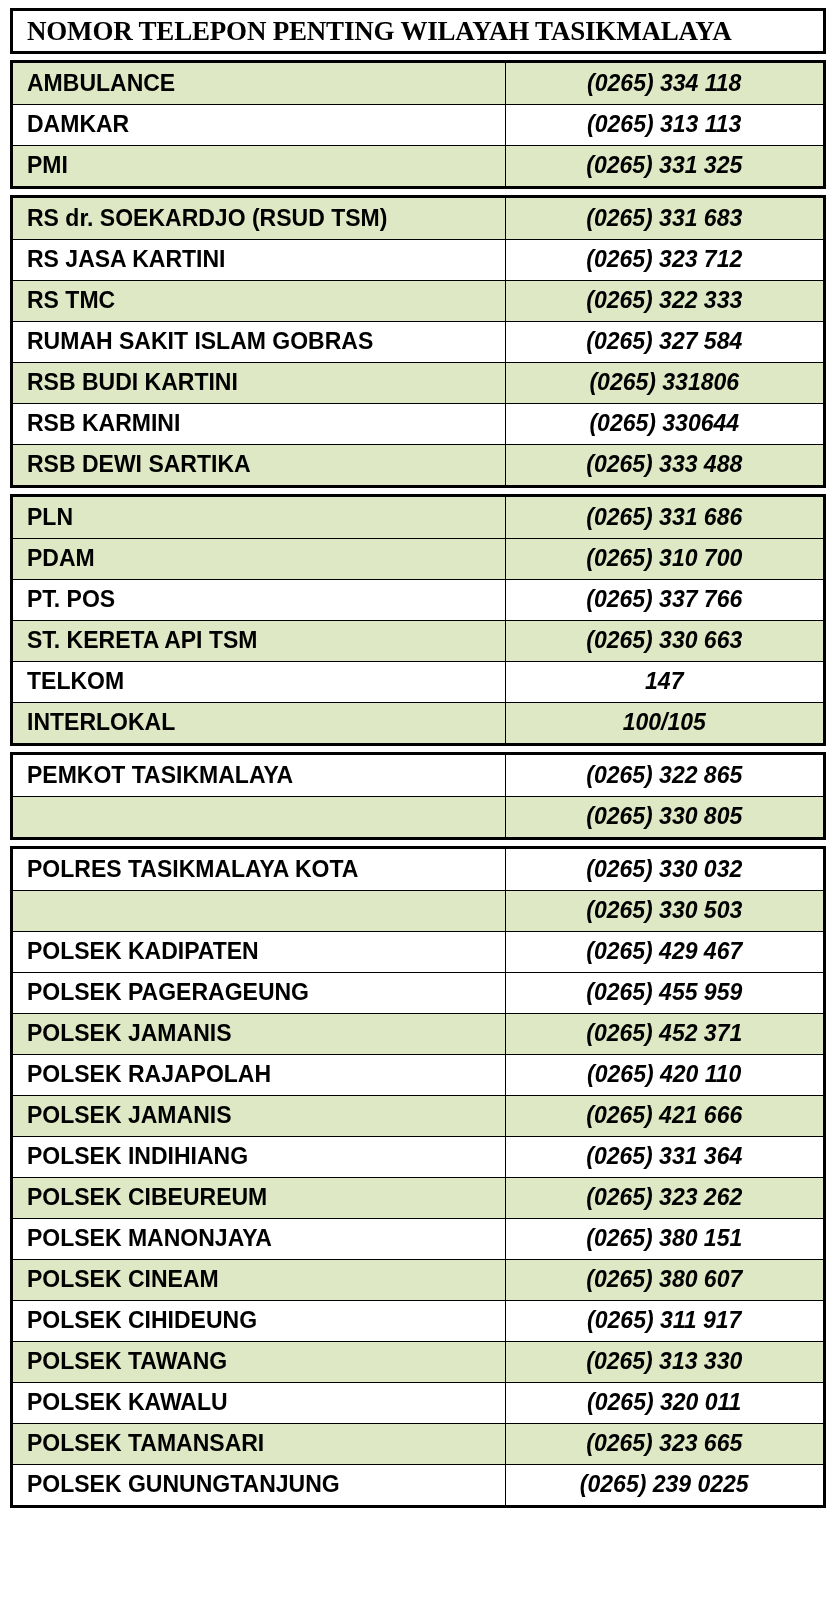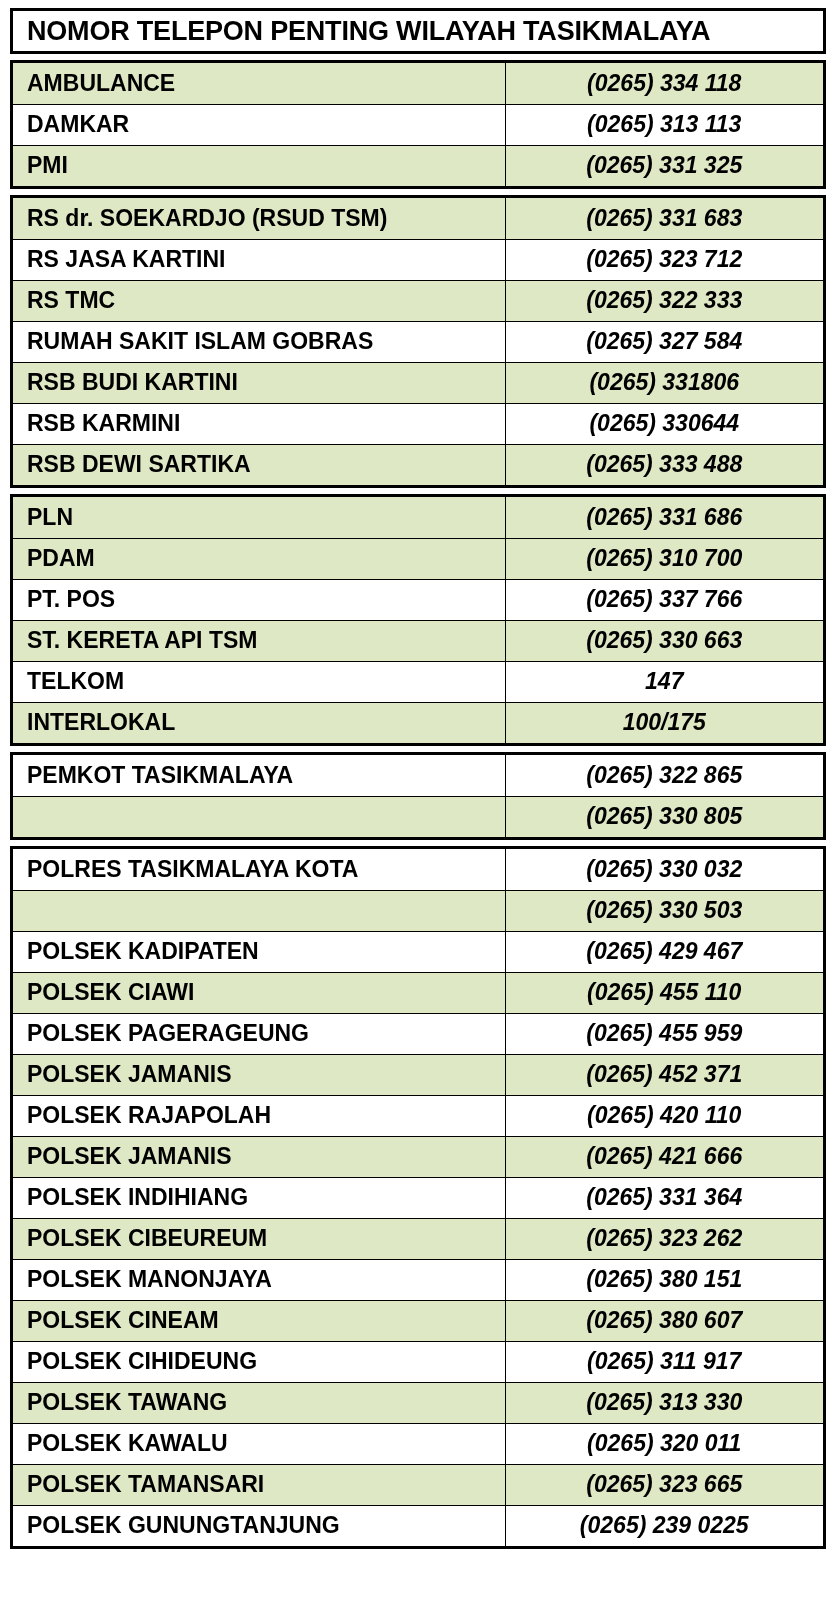--- a/index.html
+++ b/index.html
@@ -25,20 +25,21 @@
     align-items: center;
     padding-left: 14px;
     background: #ffffff;
   }
   .title-row .title-text {
     font-size: 27px;
     font-weight: bold;
     letter-spacing: -0.2px;
     color: #000000;
     white-space: nowrap;
+    font-family: Liberation Serif, serif;
   }
   .group {
     border: 3px solid #000000;
     box-sizing: border-box;
     margin-top: 6px;
     background: #ffffff;
   }
   table.tbl {
     border-collapse: collapse;
     width: 100%;
@@ -154,21 +155,21 @@
             <tr class="shaded">
               <td class="name">ST. KERETA API TSM</td>
               <td class="num">(0265) 330 663</td>
             </tr>
             <tr class="plain">
               <td class="name">TELKOM</td>
               <td class="num">147</td>
             </tr>
             <tr class="shaded">
               <td class="name">INTERLOKAL</td>
-              <td class="num">100/175</td>
+              <td class="num">100/105</td>
             </tr>
           </tbody>
         </table>
       </div>
       <div class="group">
         <table class="tbl">
           <tbody>
             <tr class="plain">
               <td class="name">PEMKOT TASIKMALAYA</td>
               <td class="num">(0265) 322 865</td>
@@ -188,24 +189,20 @@
               <td class="num">(0265) 330 032</td>
             </tr>
             <tr class="shaded">
               <td class="name"></td>
               <td class="num">(0265) 330 503</td>
             </tr>
             <tr class="plain">
               <td class="name">POLSEK KADIPATEN</td>
               <td class="num">(0265) 429 467</td>
             </tr>
-            <tr class="shaded">
-              <td class="name">POLSEK CIAWI</td>
-              <td class="num">(0265) 455 110</td>
-            </tr>
             <tr class="plain">
               <td class="name">POLSEK PAGERAGEUNG</td>
               <td class="num">(0265) 455 959</td>
             </tr>
             <tr class="shaded">
               <td class="name">POLSEK JAMANIS</td>
               <td class="num">(0265) 452 371</td>
             </tr>
             <tr class="plain">
               <td class="name">POLSEK RAJAPOLAH</td>

